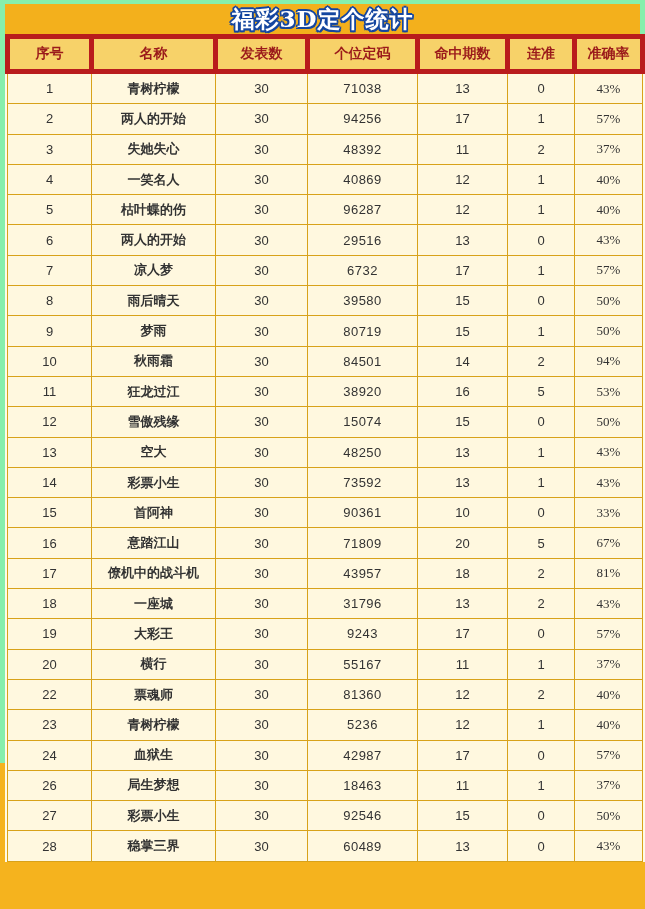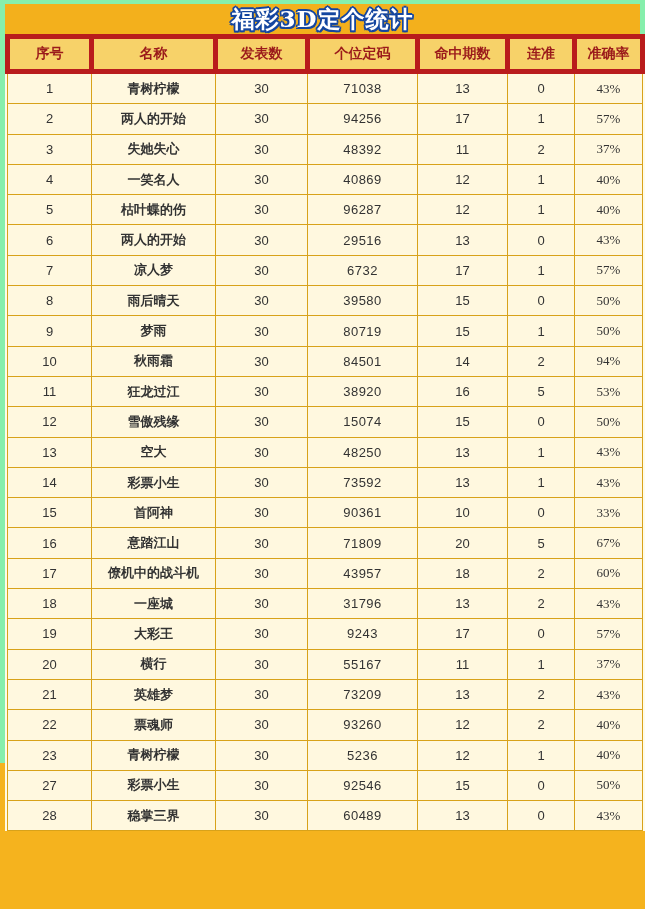--- a/index.html
+++ b/index.html
@@ -273,21 +273,21 @@
           <td class="col-streak">5</td>
           <td class="col-acc">67%</td>
         </tr>
         <tr>
           <td class="col-idx">17</td>
           <td class="col-name">僚机中的战斗机</td>
           <td class="col-count">30</td>
           <td class="col-codes">43957</td>
           <td class="col-hit">18</td>
           <td class="col-streak">2</td>
-          <td class="col-acc">60%</td>
+          <td class="col-acc">81%</td>
         </tr>
         <tr>
           <td class="col-idx">18</td>
           <td class="col-name">一座城</td>
           <td class="col-count">30</td>
           <td class="col-codes">31796</td>
           <td class="col-hit">13</td>
           <td class="col-streak">2</td>
           <td class="col-acc">43%</td>
         </tr>
@@ -303,47 +303,56 @@
         <tr>
           <td class="col-idx">20</td>
           <td class="col-name">横行</td>
           <td class="col-count">30</td>
           <td class="col-codes">55167</td>
           <td class="col-hit">11</td>
           <td class="col-streak">1</td>
           <td class="col-acc">37%</td>
         </tr>
         <tr>
-          <td class="col-idx">21</td>
-          <td class="col-name">英雄梦</td>
-          <td class="col-count">30</td>
-          <td class="col-codes">73209</td>
-          <td class="col-hit">13</td>
-          <td class="col-streak">2</td>
-          <td class="col-acc">43%</td>
-        </tr>
-        <tr>
           <td class="col-idx">22</td>
           <td class="col-name">票魂师</td>
           <td class="col-count">30</td>
-          <td class="col-codes">93260</td>
+          <td class="col-codes">81360</td>
           <td class="col-hit">12</td>
           <td class="col-streak">2</td>
           <td class="col-acc">40%</td>
         </tr>
         <tr>
           <td class="col-idx">23</td>
           <td class="col-name">青树柠檬</td>
           <td class="col-count">30</td>
           <td class="col-codes">5236</td>
           <td class="col-hit">12</td>
           <td class="col-streak">1</td>
           <td class="col-acc">40%</td>
         </tr>
         <tr>
+          <td class="col-idx">24</td>
+          <td class="col-name">血狱生</td>
+          <td class="col-count">30</td>
+          <td class="col-codes">42987</td>
+          <td class="col-hit">17</td>
+          <td class="col-streak">0</td>
+          <td class="col-acc">57%</td>
+        </tr>
+        <tr>
+          <td class="col-idx">26</td>
+          <td class="col-name">局生梦想</td>
+          <td class="col-count">30</td>
+          <td class="col-codes">18463</td>
+          <td class="col-hit">11</td>
+          <td class="col-streak">1</td>
+          <td class="col-acc">37%</td>
+        </tr>
+        <tr>
           <td class="col-idx">27</td>
           <td class="col-name">彩票小生</td>
           <td class="col-count">30</td>
           <td class="col-codes">92546</td>
           <td class="col-hit">15</td>
           <td class="col-streak">0</td>
           <td class="col-acc">50%</td>
         </tr>
         <tr>
           <td class="col-idx">28</td>

